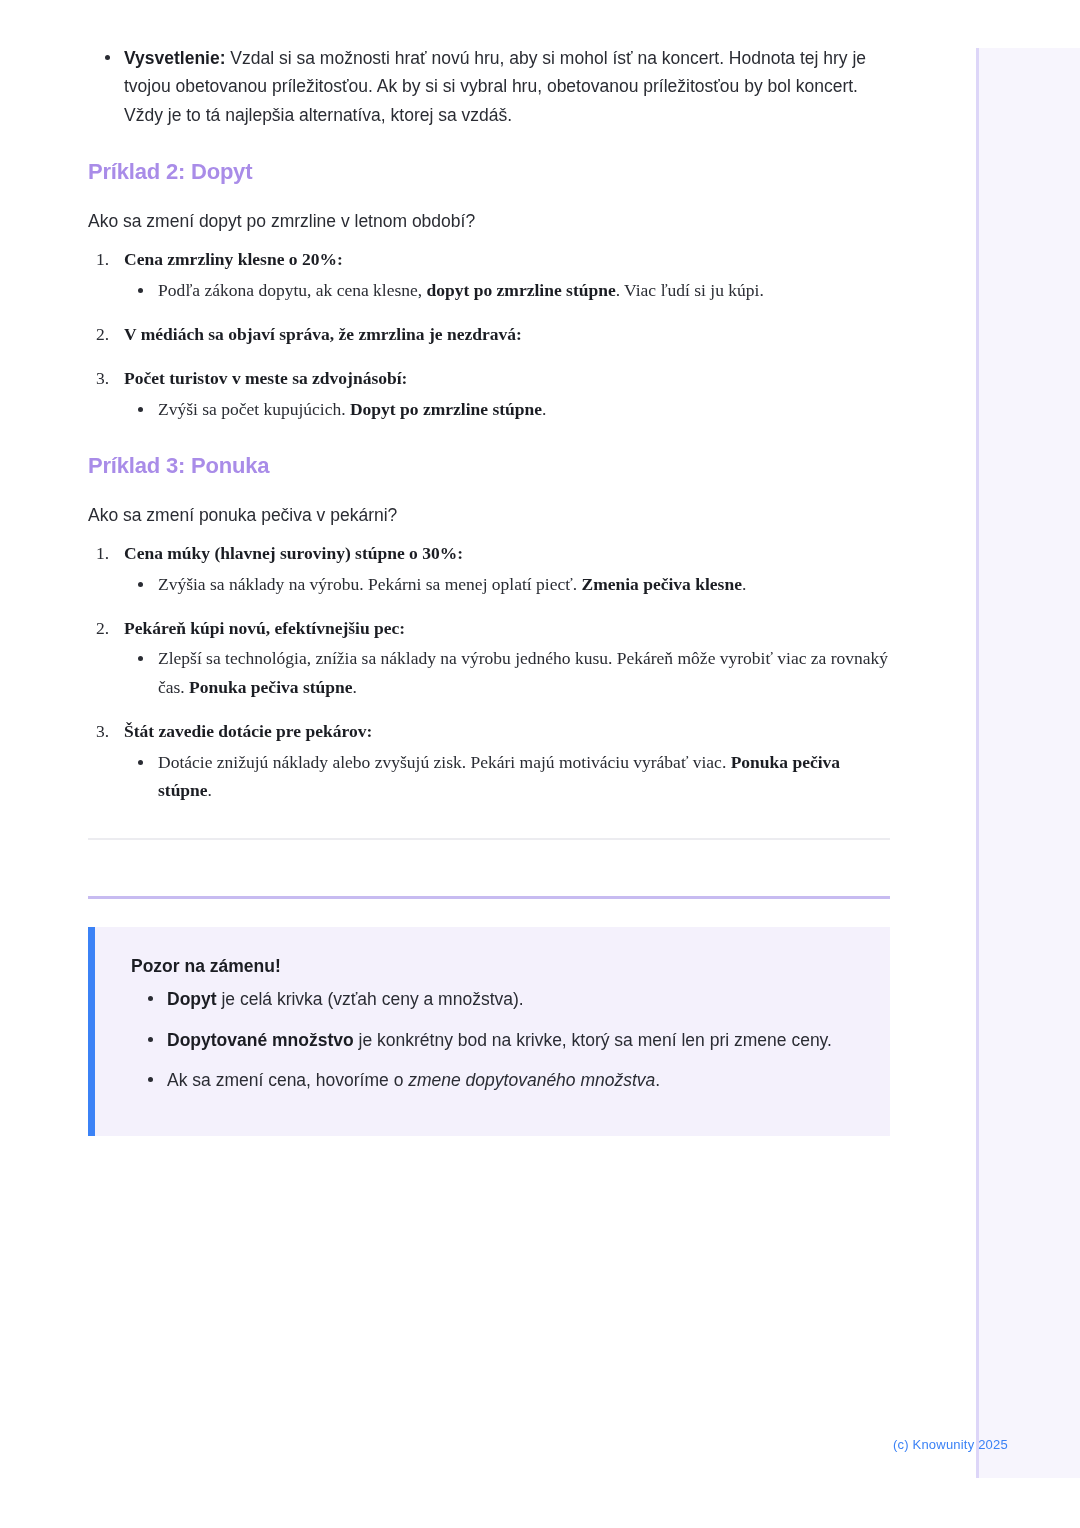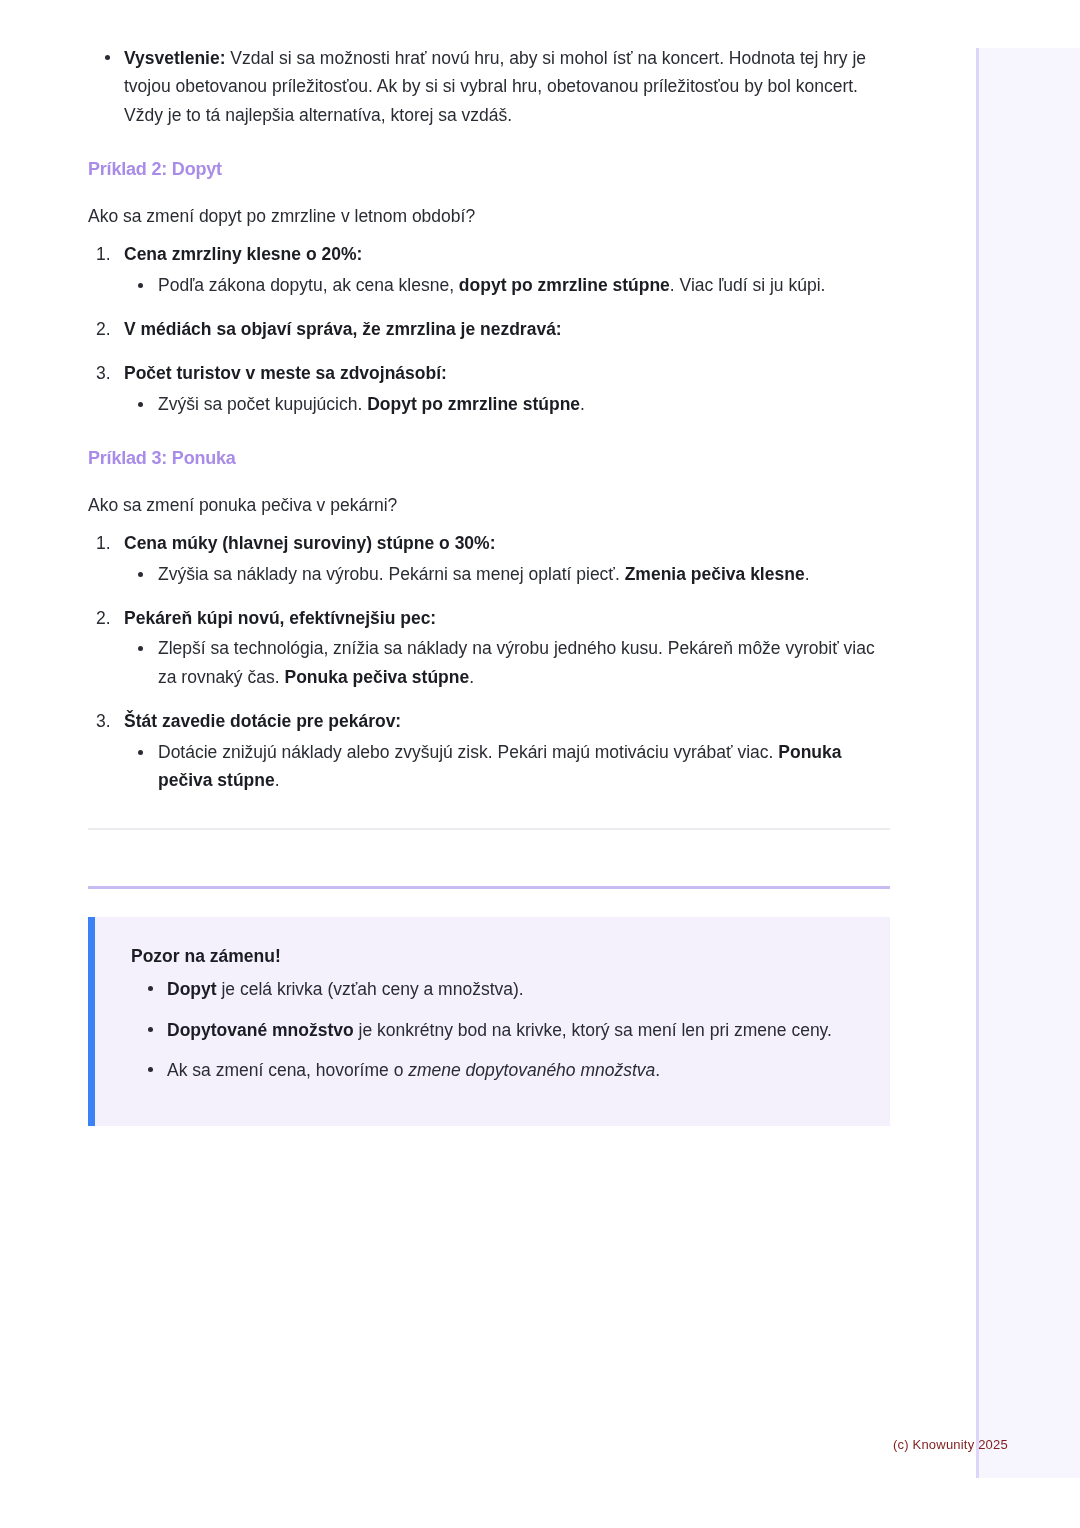--- a/index.html
+++ b/index.html
@@ -72,20 +72,21 @@
     height: 5px;
     border-radius: 50%;
     background: #2a2c33;
   }
 
   ol.numbered {
     list-style: none;
     margin: 0;
     padding: 0;
     counter-reset: item;
+    font-family: Liberation Serif, serif;
   }
   ol.numbered > li.num-item {
     position: relative;
     padding-left: 36px;
     margin-bottom: 16px;
     counter-increment: item;
   }
   ol.numbered > li.num-item::before {
     content: counter(item) ".";
     position: absolute;
@@ -121,21 +122,21 @@
     left: 14px;
     top: 12px;
     width: 5px;
     height: 5px;
     border-radius: 50%;
     background: #2a2c33;
   }
 
   
   h2.sub-heading {
-    font-size: 18px;
+    font-size: 22px;
     font-weight: 700;
     color: #a98ce8;
     margin: 30px 0 22px 0;
     letter-spacing: -0.2px;
   }
   h1.section-heading {
     font-size: 34px;
     font-weight: 700;
     color: #7a4ae2;
     margin: 0 0 16px 0;
@@ -177,21 +178,21 @@
 
   strong { font-weight: 700; color: #1b1d23; }
   em { font-style: italic; }
 
   
   .watermark {
     position: absolute;
     left: 893px;
     top: 1437px;
     font-size: 13px;
-    color: #7f1d1d;
+    color: #3b82f6;
     white-space: nowrap;
     letter-spacing: 0.2px;
   }
 </style>
 </head>
 <body>
 
 <div class="edge-strip"></div>
 
 <div class="page">

